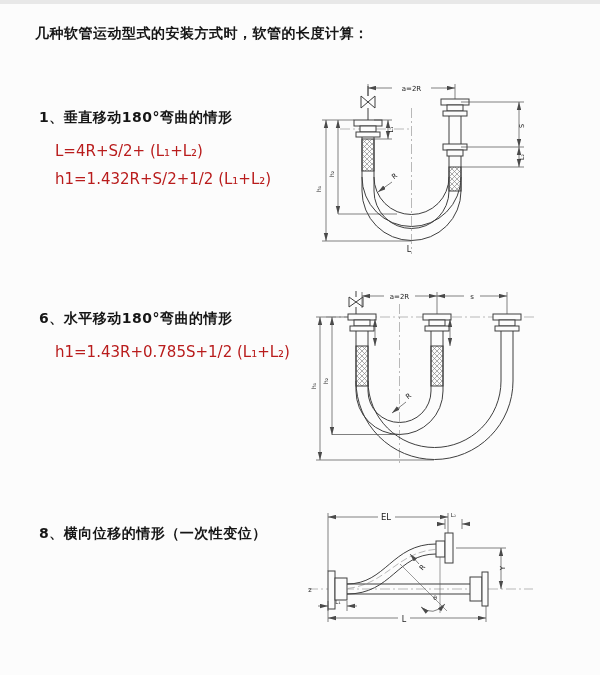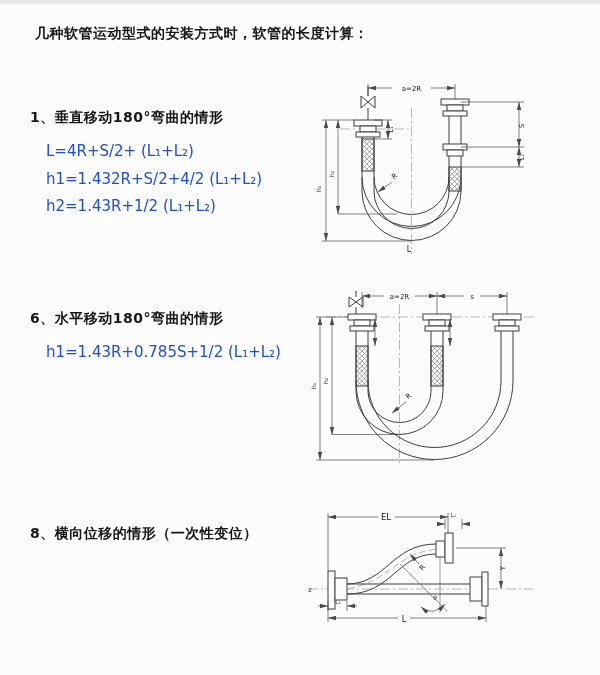--- a/index.html
+++ b/index.html
@@ -5,45 +5,44 @@
   html,body{margin:0;padding:0;background:#e8e8e8;}
   .page{
     position:relative;width:600px;height:675px;background:#fcfcfc;
     overflow:hidden;margin:4px auto;
     font-family:"DejaVu Sans","Liberation Sans",sans-serif;color:#161616;
   }
   .title{
     position:absolute;left:35px;top:21px;font-size:14px;font-weight:bold;
     letter-spacing:0.5px;white-space:nowrap;
   }
-  .section{position:absolute;left:30px;}
+  .section{position:absolute;left:39px;}
   .heading{font-size:14px;font-weight:bold;letter-spacing:0.5px;white-space:nowrap;margin:0 0 11px 0;}
   .formulas{margin-left:16px;}
-  .formula{font-size:15px;line-height:27.5px;white-space:nowrap;color:#1d4ed8;}
+  .formula{font-size:15px;line-height:27.5px;white-space:nowrap;color:#b91c1c;}
   svg{position:absolute;overflow:visible;}
   svg text{font-family:"DejaVu Sans","Liberation Sans",sans-serif;fill:#1c1c1c;}
   .hose{stroke:#3f3f3f;stroke-width:1;fill:none;}
   .flange{stroke:#3f3f3f;stroke-width:1;fill:#fcfcfc;}
   .cl{stroke:#8a8a8a;stroke-width:0.6;fill:none;stroke-dasharray:10 3 2 3;}
   .dim{stroke:#4a4a4a;stroke-width:0.7;fill:none;}
   .thin{stroke:#5a5a5a;stroke-width:0.6;fill:none;}
 </style>
 </head>
 <body>
 
 <div class="page">
 
   <div class="title">几种软管运动型式的安装方式时，软管的长度计算：</div>
 
   <div class="section" style="top:105px">
     <div class="heading">1、垂直移动180°弯曲的情形</div>
     <div class="formulas">
       <div class="formula">L=4R+S/2+ (L₁+L₂)</div>
-      <div class="formula">h1=1.432R+S/2+4/2 (L₁+L₂)</div>
-      <div class="formula">h2=1.43R+1/2 (L₁+L₂)</div>
+      <div class="formula">h1=1.432R+S/2+1/2 (L₁+L₂)</div>
     </div>
   </div>
 
   <div class="section" style="top:306px">
     <div class="heading">6、水平移动180°弯曲的情形</div>
     <div class="formulas">
       <div class="formula">h1=1.43R+0.785S+1/2 (L₁+L₂)</div>
     </div>
   </div>
 

